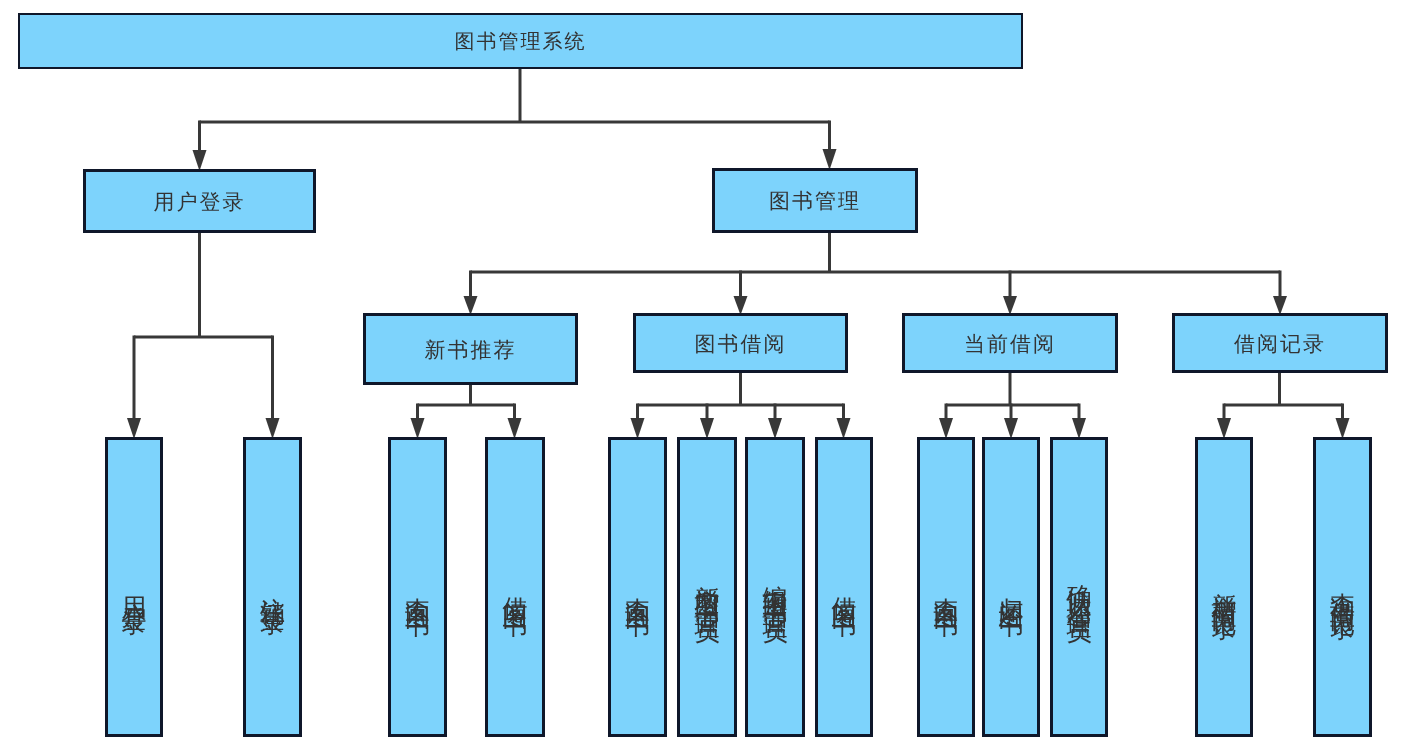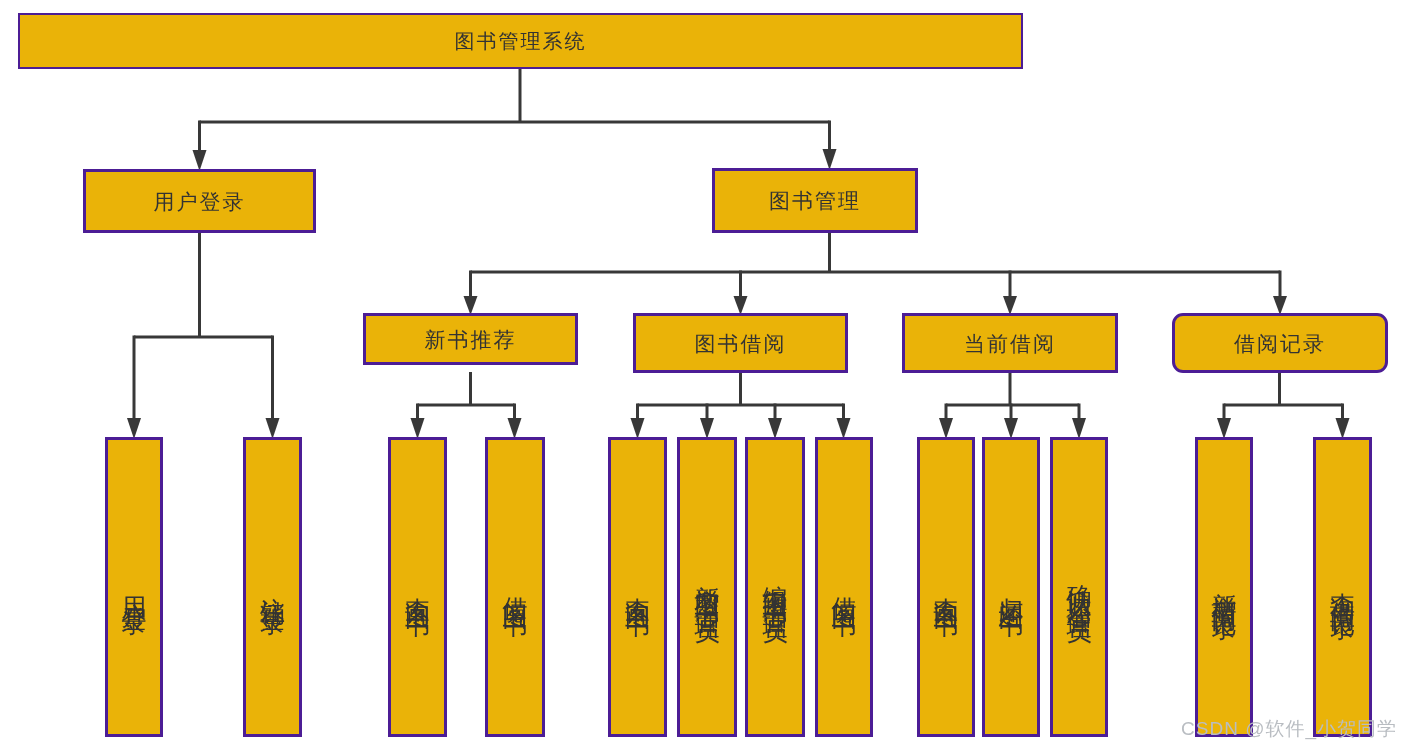--- a/index.html
+++ b/index.html
@@ -18,22 +18,22 @@
   .connectors {
     position: absolute;
     left: 0;
     top: 0;
     width: 1405px;
     height: 747px;
   }
   .box {
     position: absolute;
     box-sizing: border-box;
-    border: 3px solid #4c1d95;
-    background: #eab308;
+    border: 3px solid #0f172a;
+    background: #7dd3fc;
     color: #333333;
     display: flex;
     align-items: center;
     justify-content: center;
     line-height: 1;
   }
   .box.root {
     border-width: 2px;
     font-size: 20px;
     letter-spacing: 2px;
@@ -136,38 +136,37 @@
       <polygon points="1217,418 1231,418 1224,439"></polygon>
       <polygon points="1335.5,418 1349.5,418 1342.5,439"></polygon>
     </g>
   </svg>
 
   <div class="box root" style="left:18px; top:13px; width:1005px; height:56px;">图书管理系统</div>
 
   <div class="box lvl" style="left:83px; top:169px; width:233px; height:64px;">用户登录</div>
   <div class="box lvl" style="left:712px; top:168px; width:206px; height:65px;">图书管理</div>
 
-  <div class="box lvl" style="left:363px; top:313px; width:215px; height:52px;">新书推荐</div>
+  <div class="box lvl" style="left:363px; top:313px; width:215px; height:72px;">新书推荐</div>
   <div class="box lvl" style="left:633px; top:313px; width:215px; height:60px;text-align:center;">图书借阅</div>
   <div class="box lvl" style="left:902px; top:313px; width:216px; height:60px;">当前借阅</div>
-  <div class="box lvl" style="left:1172px; top:313px; width:216px; height:60px;border-radius:11px;">借阅记录</div>
+  <div class="box lvl" style="left:1172px; top:313px; width:216px; height:60px;">借阅记录</div>
 
   <div class="box leaf" style="left:105px; width:58px;">用户登录</div>
   <div class="box leaf" style="left:243px; width:59px;">注销登录</div>
 
   <div class="box leaf" style="left:388px; width:59px;">查询图书</div>
   <div class="box leaf" style="left:485px; width:60px;">借阅图书</div>
 
   <div class="box leaf" style="left:608px; width:59px;">查询图书</div>
   <div class="box leaf" style="left:677px; width:60px;">新增图书（管理员）</div>
   <div class="box leaf" style="left:745px; width:60px;">编辑图书（管理员）</div>
   <div class="box leaf" style="left:815px; width:58px;">借阅图书</div>
 
   <div class="box leaf" style="left:917px; width:58px;">查询图书</div>
   <div class="box leaf" style="left:982px; width:58px;">归还图书</div>
   <div class="box leaf" style="left:1050px; width:58px;">确认归还（管理员）</div>
 
   <div class="box leaf" style="left:1195px; width:58px;">新增借阅记录</div>
   <div class="box leaf" style="left:1313px; width:59px;">查询借阅记录</div>
 
-  <div class="watermark">CSDN @软件_小贺同学</div>
 
 </div>
 
 </body></html>

